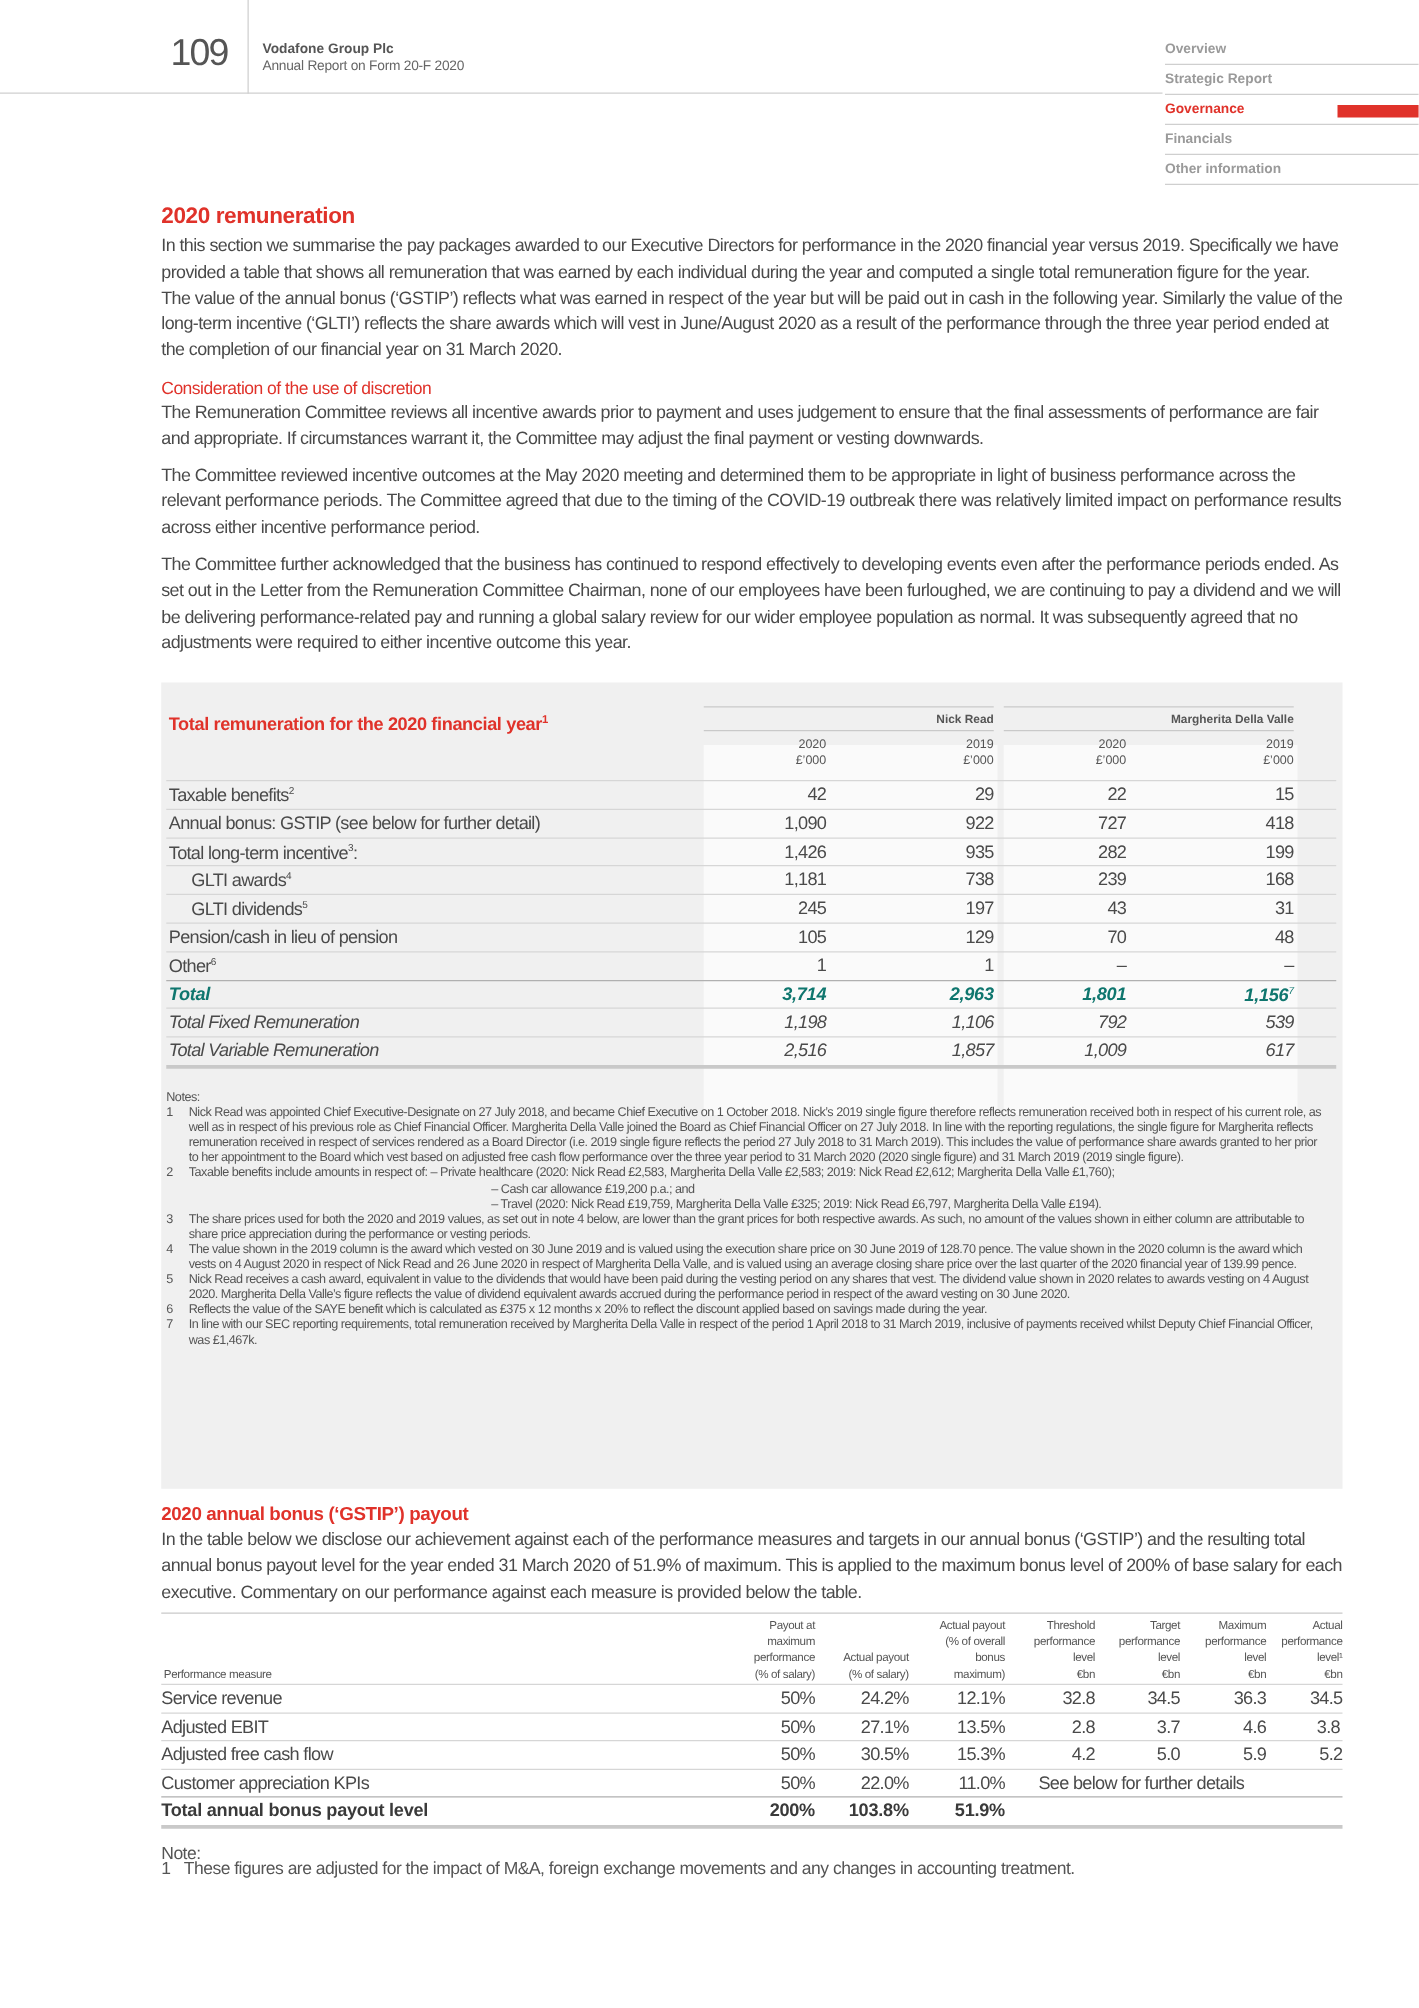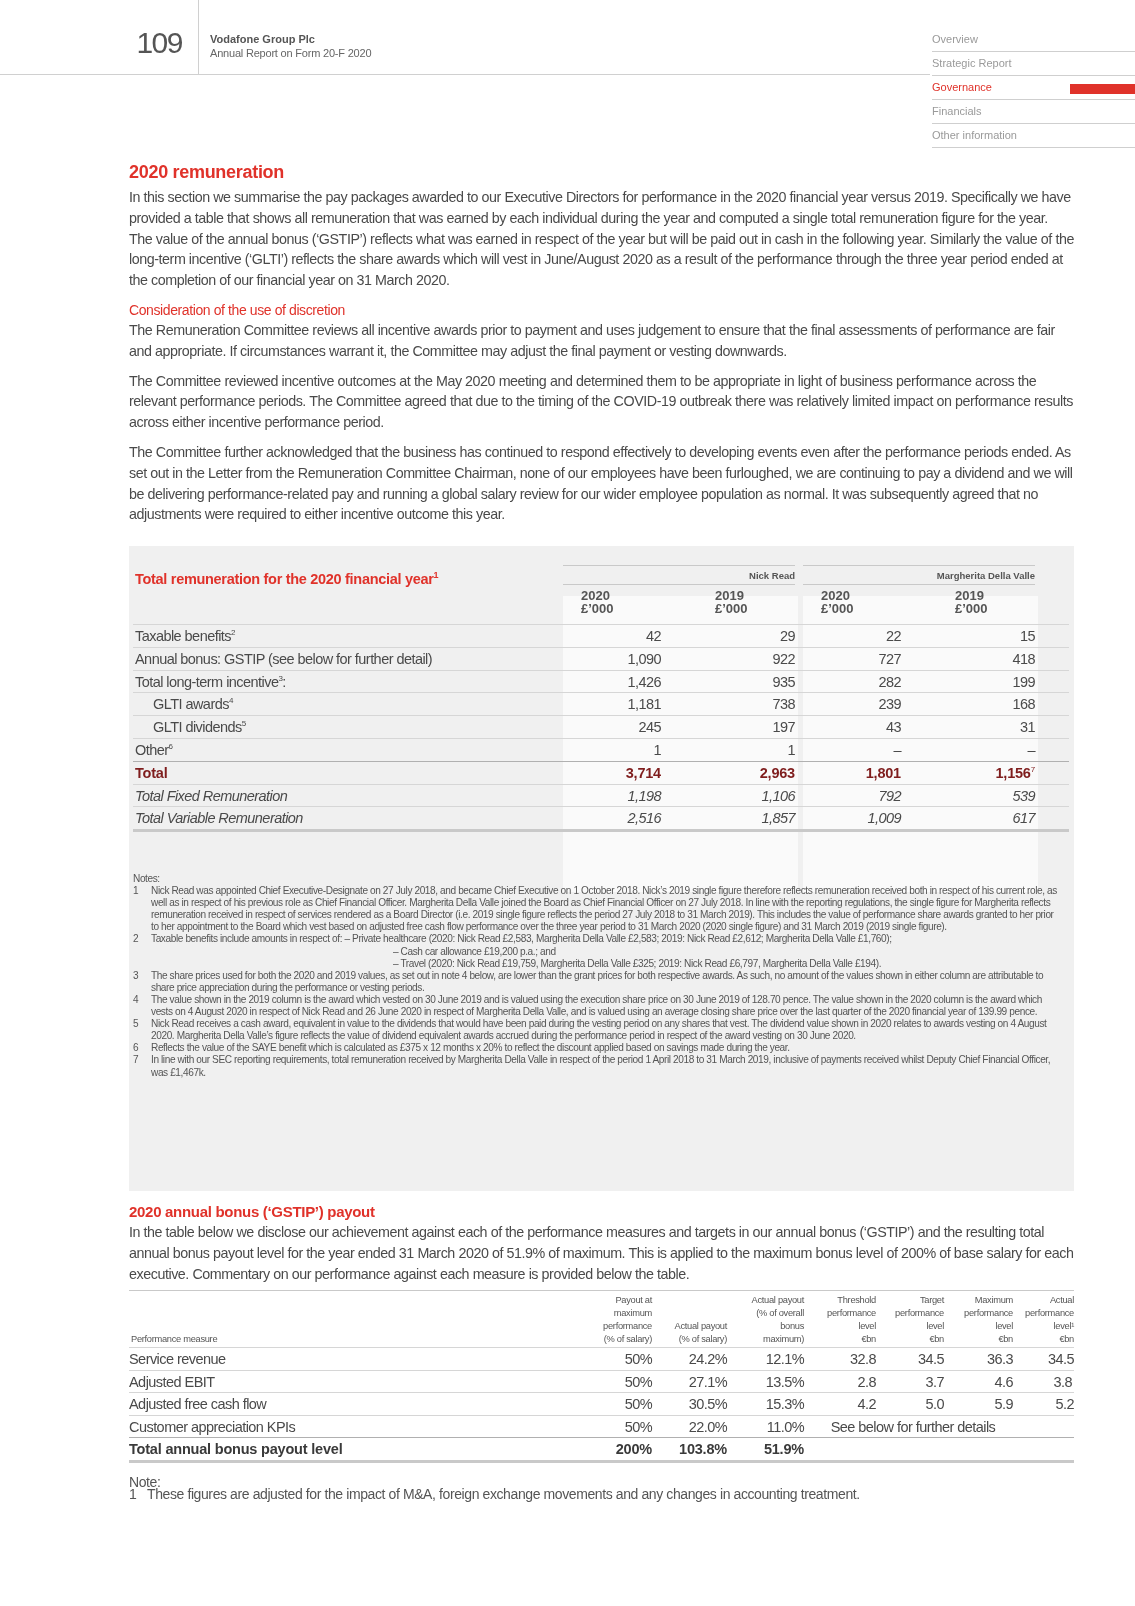--- a/index.html
+++ b/index.html
@@ -7,44 +7,44 @@
   body { font-family: "Liberation Sans", sans-serif; color: #4a4a4a; position: relative; }
 
   
   .page-num { position: absolute; left: 120px; top: 26px; width: 62px; text-align: right; font-size: 30px; color: #555; letter-spacing: -1.5px; font-weight: 300; }
   .hdr-vline { position: absolute; left: 198px; top: 0; width: 1px; height: 75px; background: #d0d0d0; }
   .hdr-hline { position: absolute; left: 0; top: 74px; width: 930px; height: 1px; background: #d0d0d0; }
   .company { position: absolute; left: 210px; top: 33px; font-size: 11px; font-weight: bold; color: #555; }
   .report { position: absolute; left: 210px; top: 47px; font-size: 11px; color: #666; letter-spacing: -0.2px; }
 
   .nav { position: absolute; left: 932px; top: 28px; width: 203px; }
-  .nav-item { height: 24px; border-bottom: 1px solid #cfcfcf; font-size: 11px; font-weight: normal; color: #9a9a9a; padding-top: 5px; position: relative; }
+  .nav-item { height: 24px; border-bottom: 1px solid #cfcfcf; font-size: 11px; font-weight: bold; color: #9a9a9a; padding-top: 5px; position: relative; }
   .nav-item.active { color: #e0322a; }
   .nav-item .bar { position: absolute; left: 138px; top: 8px; width: 65px; height: 10px; background: #e0322a; }
 
   
   .content { position: absolute; left: 129px; top: 162px; width: 945px; }
   h1 { font-size: 18px; font-weight: bold; color: #e0322a; margin-bottom: 4px; letter-spacing: -0.3px; }
   .para { font-size: 14.3px; line-height: 20.8px; color: #4a4a4a; letter-spacing: -0.45px; margin-bottom: 9px; }
   .subhead { font-size: 14px; color: #e0322a; letter-spacing: -0.4px; line-height: 20px; }
 
   
   .box { position: absolute; left: 129px; top: 546px; width: 945px; height: 645px; background: #f0f0f0; }
   .box-title { position: absolute; left: 6px; top: 24px; font-size: 14.5px; font-weight: bold; color: #e0322a; letter-spacing: -0.3px; }
   .box-title sup { font-size: 9px; }
   .rem-table { position: absolute; left: 4px; top: 30px; width: 936px; }
   .col-white { position: absolute; top: 20px; width: 235px; height: 296px; background: #fafafa; }
   .group-head { position: absolute; font-size: 9.5px; font-weight: bold; color: #555; text-align: right; border-top: 1px solid #c9c9c9; border-bottom: 1px solid #c9c9c9; height: 20px; padding-top: 4px; }
-  .yr { position: absolute; font-size: 13px; font-weight: bold; color: #555; text-align: left; width: 80px; line-height: 13px; }
+  .yr { position: absolute; font-size: 10px; font-weight: normal; color: #555; text-align: right; width: 80px; line-height: 13px; }
   .rows { position: absolute; top: 48px; left: 0; width: 936px; }
   .r { position: relative; height: 22.8px; border-top: 1px solid #d6d6d6; font-size: 14.5px; letter-spacing: -0.55px; color: #4a4a4a; }
   .r .lbl { position: absolute; left: 2px; top: 3px; }
   .r .lbl.indent { left: 20px; }
   .r .v { position: absolute; top: 3px; width: 80px; text-align: right; }
-  .r.bold { font-weight: bold; border-top: 1px solid #b0b0b0; color: #7f1d1d; letter-spacing: -0.2px; }
+  .r.bold { font-weight: bold; border-top: 1px solid #b0b0b0; color: #0f766e; letter-spacing: -0.2px; font-style: italic; }
   .r.ital { font-style: italic; }
   .r sup { font-size: 8px; }
   .rows-end { height: 3px; background: #c9c9c9; }
 
   .notes { position: absolute; left: 4px; top: 327px; width: 925px; font-size: 10.1px; color: #555; letter-spacing: -0.4px; line-height: 12.1px; }
   .note { position: relative; padding-left: 18px; }
   .note .n { position: absolute; left: 0; top: 0; }
   .note-sub { padding-left: 242px; }
 
   
@@ -147,20 +147,27 @@
           <span class="v" style="left:822px">168</span>
         </div>
       <div class="r">
           <span class="lbl indent"><span>GLTI dividends</span><sup>5</sup></span>
           <span class="v" style="left:448px">245</span>
           <span class="v" style="left:582px">197</span>
           <span class="v" style="left:688px">43</span>
           <span class="v" style="left:822px">31</span>
         </div>
       <div class="r">
+          <span class="lbl">Pension/cash in lieu of pension</span>
+          <span class="v" style="left:448px">105</span>
+          <span class="v" style="left:582px">129</span>
+          <span class="v" style="left:688px">70</span>
+          <span class="v" style="left:822px">48</span>
+        </div>
+      <div class="r">
           <span class="lbl"><span>Other</span><sup>6</sup></span>
           <span class="v" style="left:448px">1</span>
           <span class="v" style="left:582px">1</span>
           <span class="v" style="left:688px">–</span>
           <span class="v" style="left:822px">–</span>
         </div>
       <div class="r bold">
           <span class="lbl">Total</span>
           <span class="v" style="left:448px">3,714</span>
           <span class="v" style="left:582px">2,963</span>

